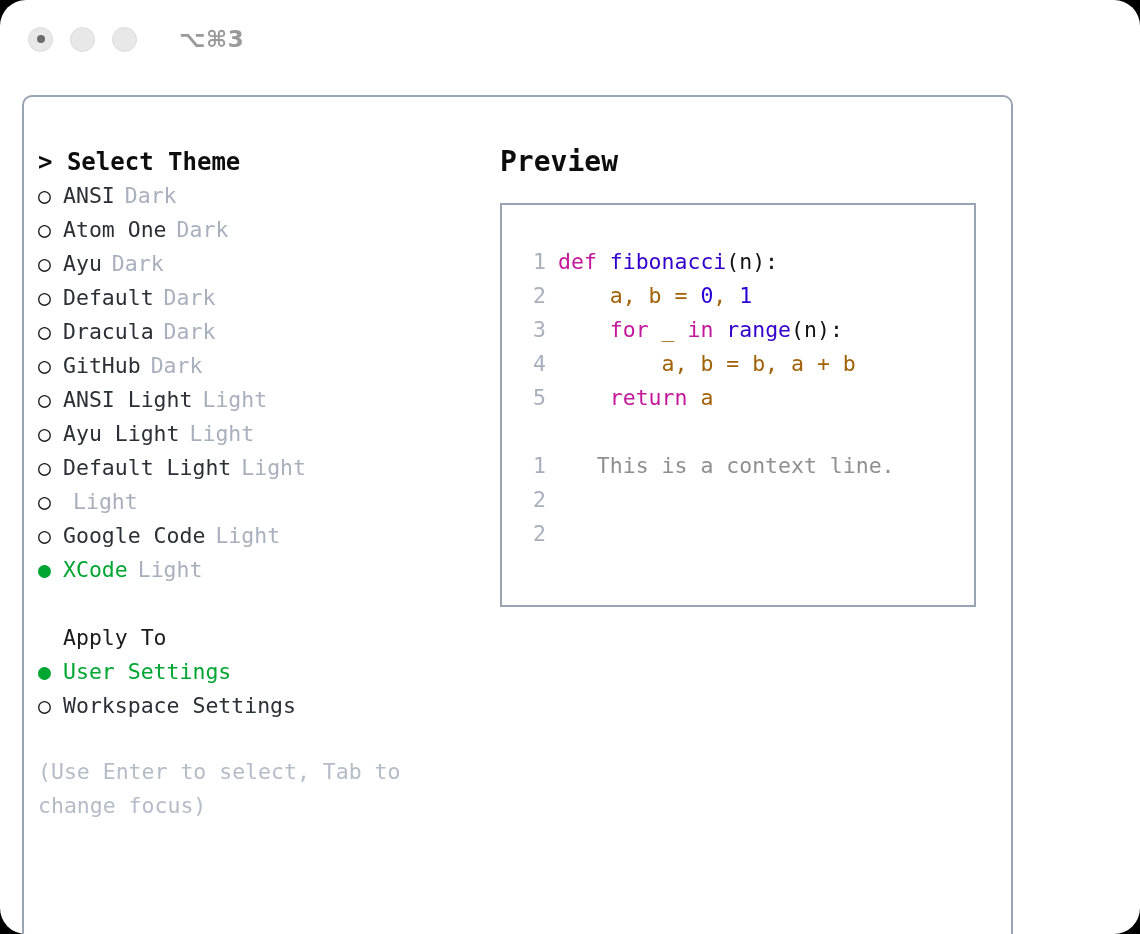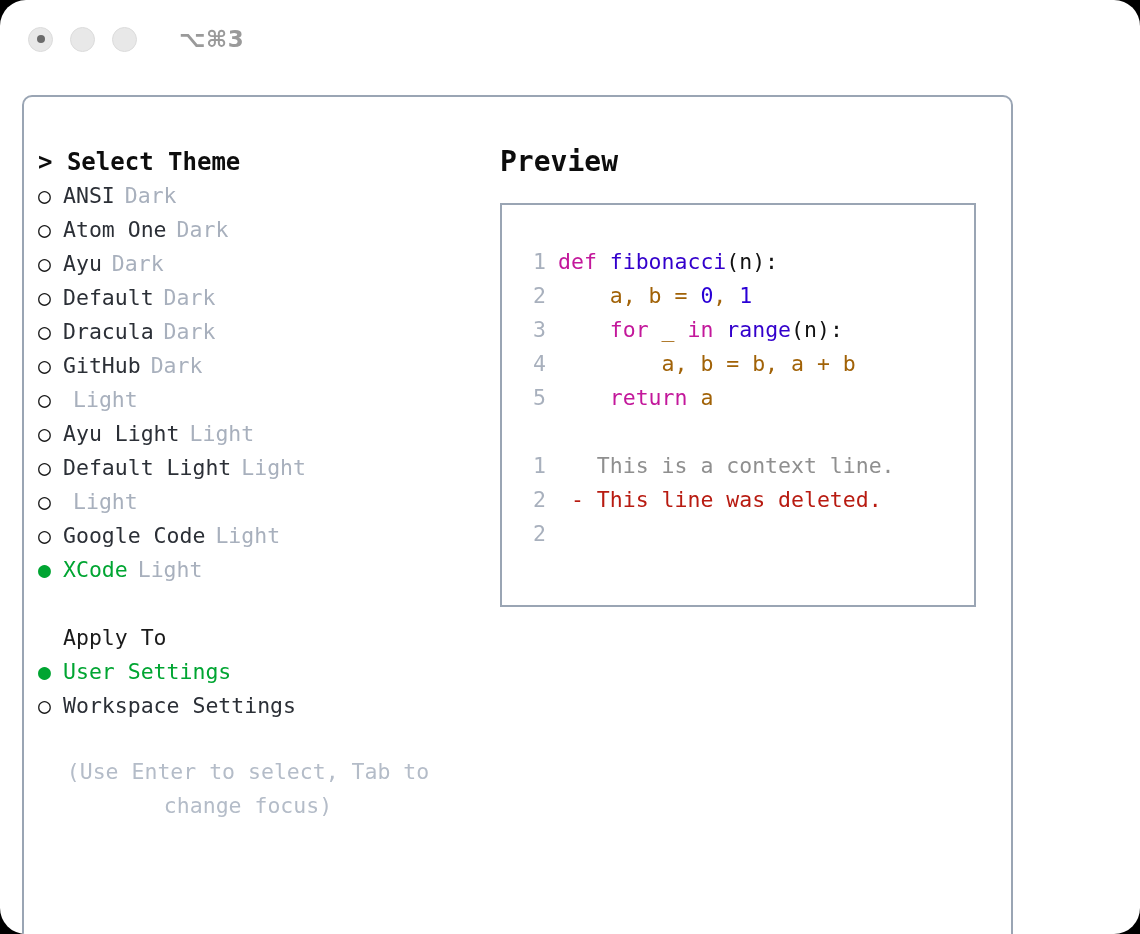--- a/index.html
+++ b/index.html
@@ -148,21 +148,20 @@
     padding-left: 25px;
     white-space: pre;
   }
 
   .hint {
     margin-top: 32px;
     font-size: 21.5px;
     line-height: 34px;
     color: #b4bcc8;
     width: 420px;
-    text-align: center;
   }
 
   
   .preview-title {
     font-size: 28px;
     font-weight: bold;
     color: #0d0d0d;
     line-height: 34px;
     white-space: pre;
   }
@@ -226,21 +225,21 @@
 
       <div class="left-col">
         <div class="section-title">&gt; Select Theme</div>
         <div id="theme-list">
             <div class="row"><span class="marker">○</span><span class="name">ANSI</span><span class="variant">Dark</span></div>
             <div class="row"><span class="marker">○</span><span class="name">Atom One</span><span class="variant">Dark</span></div>
             <div class="row"><span class="marker">○</span><span class="name">Ayu</span><span class="variant">Dark</span></div>
             <div class="row"><span class="marker">○</span><span class="name">Default</span><span class="variant">Dark</span></div>
             <div class="row"><span class="marker">○</span><span class="name">Dracula</span><span class="variant">Dark</span></div>
             <div class="row"><span class="marker">○</span><span class="name">GitHub</span><span class="variant">Dark</span></div>
-            <div class="row"><span class="marker">○</span><span class="variant">Light</span></div>
+            <div class="row"><span class="marker">○</span><span class="name">ANSI Light</span><span class="variant">Light</span></div>
             <div class="row"><span class="marker">○</span><span class="name">Ayu Light</span><span class="variant">Light</span></div>
             <div class="row"><span class="marker">○</span><span class="name">Default Light</span><span class="variant">Light</span></div>
             <div class="row"><span class="marker">○</span><span class="variant">Light</span></div>
             <div class="row"><span class="marker">○</span><span class="name">Google Code</span><span class="variant">Light</span></div>
             <div class="row"><span class="marker sel">●</span><span class="name sel">XCode</span><span class="variant">Light</span></div>
           </div>
 
         <div class="spacer-sm"></div>
 
         <div class="apply-title">Apply To</div>
@@ -256,21 +255,21 @@
         <div class="preview-title">Preview</div>
         <div class="preview-box">
           <div class="code" id="code-block">
               <div class="cline"><span class="lnum">1</span><span><span class="tok-kw">def </span><span class="tok-fn">fibonacci</span><span class="tok-punc">(n):</span></span></div>
               <div class="cline"><span class="lnum">2</span><span><span class="tok-plain">    a, b = </span><span class="tok-num">0</span><span class="tok-plain">, </span><span class="tok-num">1</span></span></div>
               <div class="cline"><span class="lnum">3</span><span><span class="tok-plain">    </span><span class="tok-kw">for</span><span class="tok-plain"> _ </span><span class="tok-kw">in</span><span class="tok-plain"> </span><span class="tok-fn">range</span><span class="tok-punc">(n):</span></span></div>
               <div class="cline"><span class="lnum">4</span><span><span class="tok-plain">        a, b = b, a + b</span></span></div>
               <div class="cline"><span class="lnum">5</span><span><span class="tok-plain">    </span><span class="tok-kw">return</span><span class="tok-plain"> a</span></span></div>
               <div class="cline blank"><span class="lnum"></span><span></span></div>
               <div class="cline"><span class="lnum">1</span><span><span class="tok-ctx">   This is a context line.</span></span></div>
-              <div class="cline"><span class="lnum">2</span><span><span class="tok-del"> - This line was deleted.</span></span></div>
+              <div class="cline"><span class="lnum">2</span></div>
               <div class="cline"><span class="lnum">2</span></div>
             </div>
         </div>
       </div>
 
     </div>
   </div>
 </div>
 
 </body></html>

